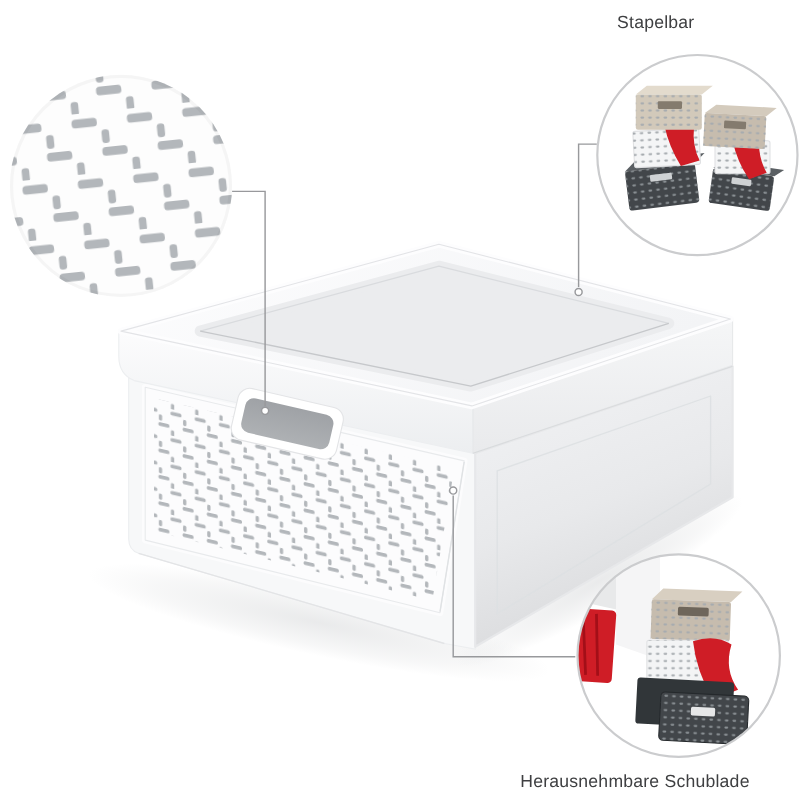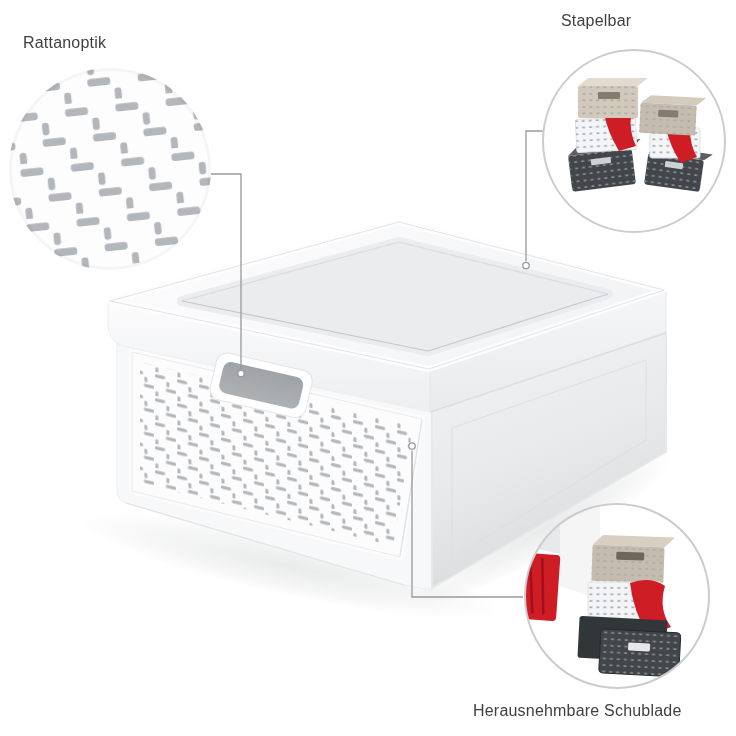--- a/index.html
+++ b/index.html
@@ -215,17 +215,16 @@
       <circle class="marker" cx="241" cy="373.5" r="3.2"></circle>
 
       <path class="leader" d="M542.5,131 H526 V261"></path>
       <circle class="marker" cx="526" cy="265.5" r="3.2"></circle>
 
       <circle class="marker" cx="412" cy="446" r="3.2"></circle>
       <path class="leader" d="M412,450.5 V597 H523"></path>
     </g>
   </svg>
 
-  <div class="callout-label" style="left:23px;  top:31px;  width:200px">Rattanoptik</div>
   <div class="callout-label" style="left:561px; top:9px;   width:176px">Stapelbar</div>
   <div class="callout-label" style="left:473px; top:699px; width:270px">Herausnehmbare Schublade</div>
 
 </div>
 
 </body></html>

